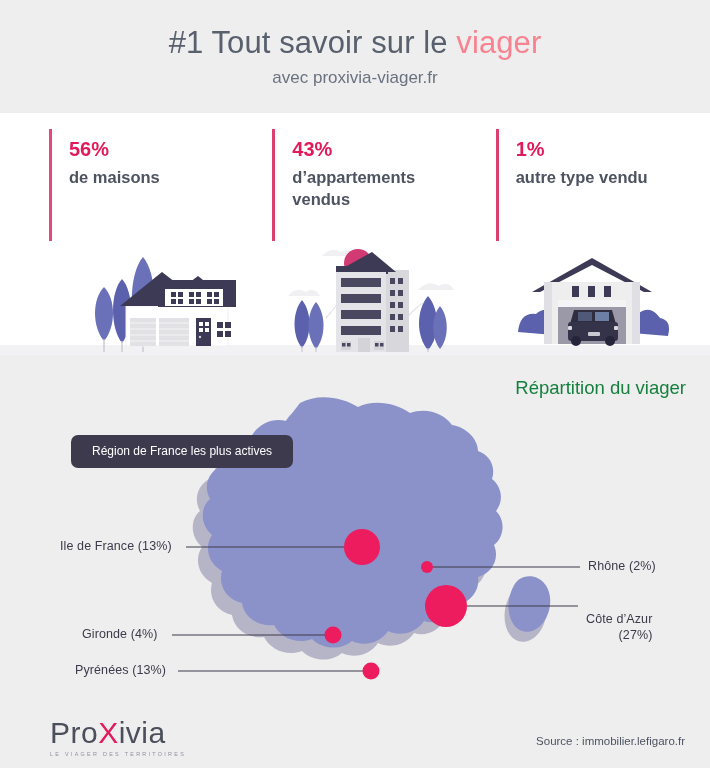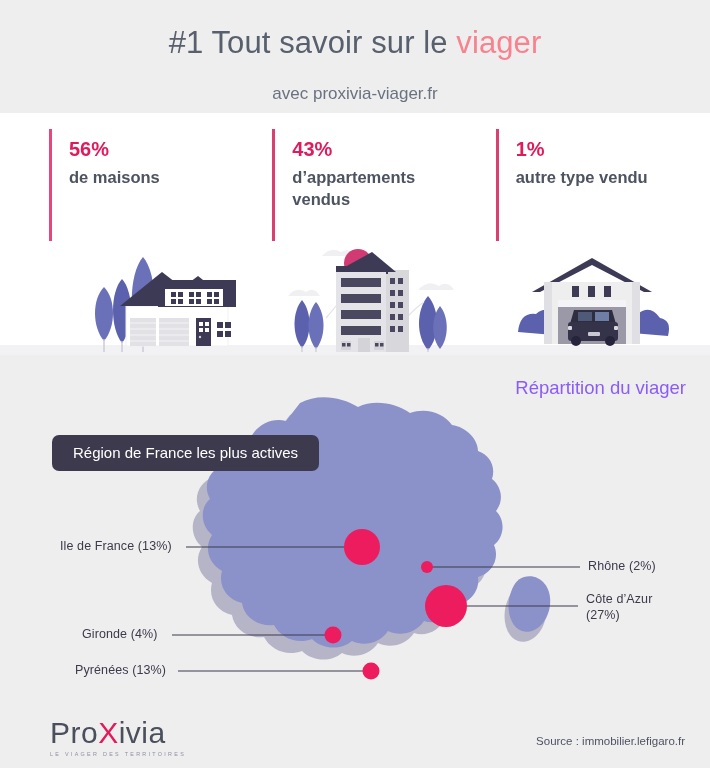--- a/index.html
+++ b/index.html
@@ -13,21 +13,21 @@
   .page{position:relative;width:710px;height:768px;overflow:hidden;background:#ffffff;}
 
   
   .header{
     position:absolute;left:0;top:0;width:710px;height:113px;
     background:#eeeeee;
     display:flex;flex-direction:column;align-items:center;justify-content:center;
   }
   .title{
     font-size:31px;color:#58606e;font-weight:400;letter-spacing:.1px;
-    margin:16px;line-height:1.15;
+    margin:0;line-height:1.15;
   }
   .title .accent{color:#f8828f;}
   .subtitle{
     font-size:17px;color:#6a7280;margin-top:7px;font-weight:400;
   }
 
   
   .white-sec{
     position:absolute;left:0;top:113px;width:710px;height:242px;background:#ffffff;
   }
@@ -52,39 +52,39 @@
   .ill{position:absolute;bottom:0;}
   .ground{
     position:absolute;left:0;bottom:0;width:710px;height:10px;background:#f2f2f4;
   }
 
   
   .grey-sec{
     position:absolute;left:0;top:355px;width:710px;height:413px;background:#eeeeef;
   }
   .rep-title{
-    position:absolute;right:24px;top:22px;font-size:18.5px;color:#8b5cf6;font-weight:400;
+    position:absolute;right:24px;top:22px;font-size:18.5px;color:#15803d;font-weight:400;
   }
   .banner{
-    position:absolute;left:52px;top:80px;
+    position:absolute;left:71px;top:80px;
     background:#3d3a4d;color:#ffffff;
-    font-size:15px;font-weight:400;
+    font-size:12px;font-weight:400;
     padding:9px 21px 10px 21px;border-radius:7px;
     z-index:6;white-space:nowrap;
   }
 
   .mapwrap{position:absolute;left:0;top:0;width:710px;height:413px;}
   svg.mapsvg{position:absolute;left:0;top:0;width:710px;height:413px;}
 
   .lbl{
     position:absolute;font-size:12.5px;color:#3c3a4a;
     font-family:"Liberation Sans", sans-serif;letter-spacing:.1px;
     white-space:nowrap;z-index:7;
   }
-  .lbl.c{text-align:left;line-height:1.25;}
+  .lbl.c{text-align:right;line-height:1.25;margin-top:20px;}
 
   
   .logo{position:absolute;left:50px;top:718px;z-index:8;}
   .logo-word{
     font-size:30px;color:#4b4f5c;font-weight:400;letter-spacing:.5px;
     font-family:"Liberation Sans", sans-serif;line-height:1;position:relative;
   }
   .logo-x{color:#e11a5b;}
   .logo-tag{
     font-size:5.4px;color:#8e8fa0;letter-spacing:2.3px;margin-top:3px;

